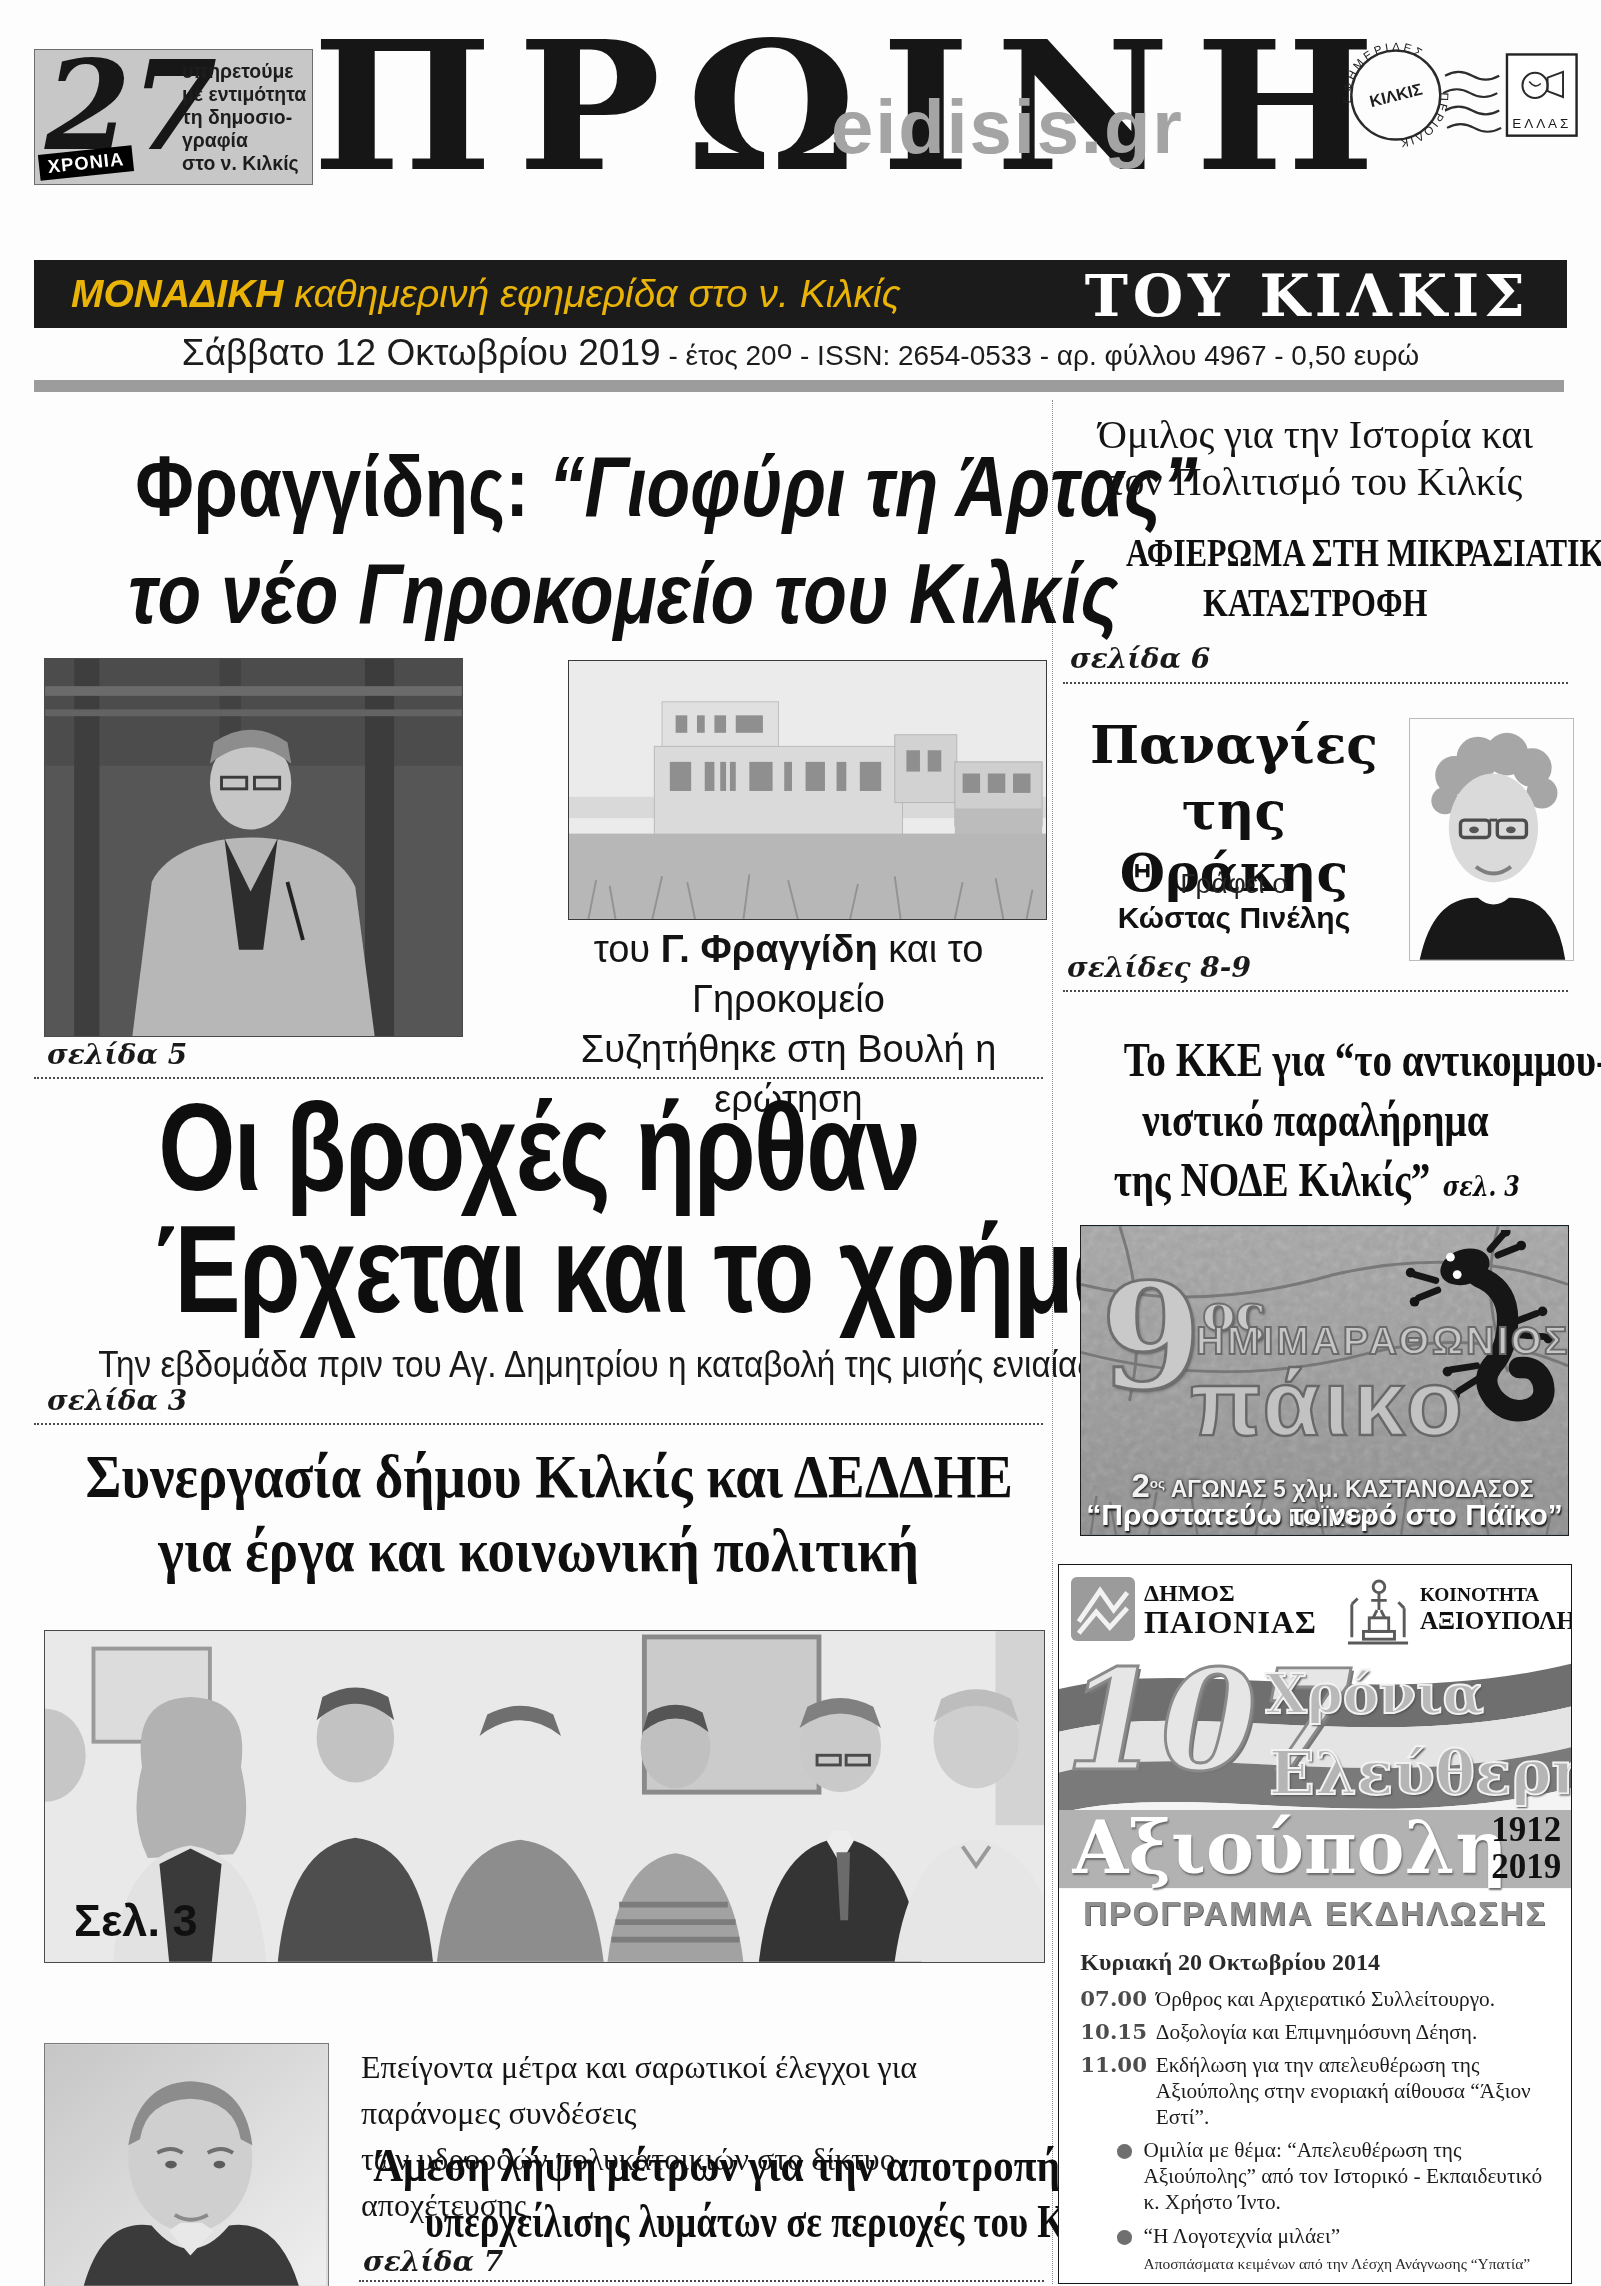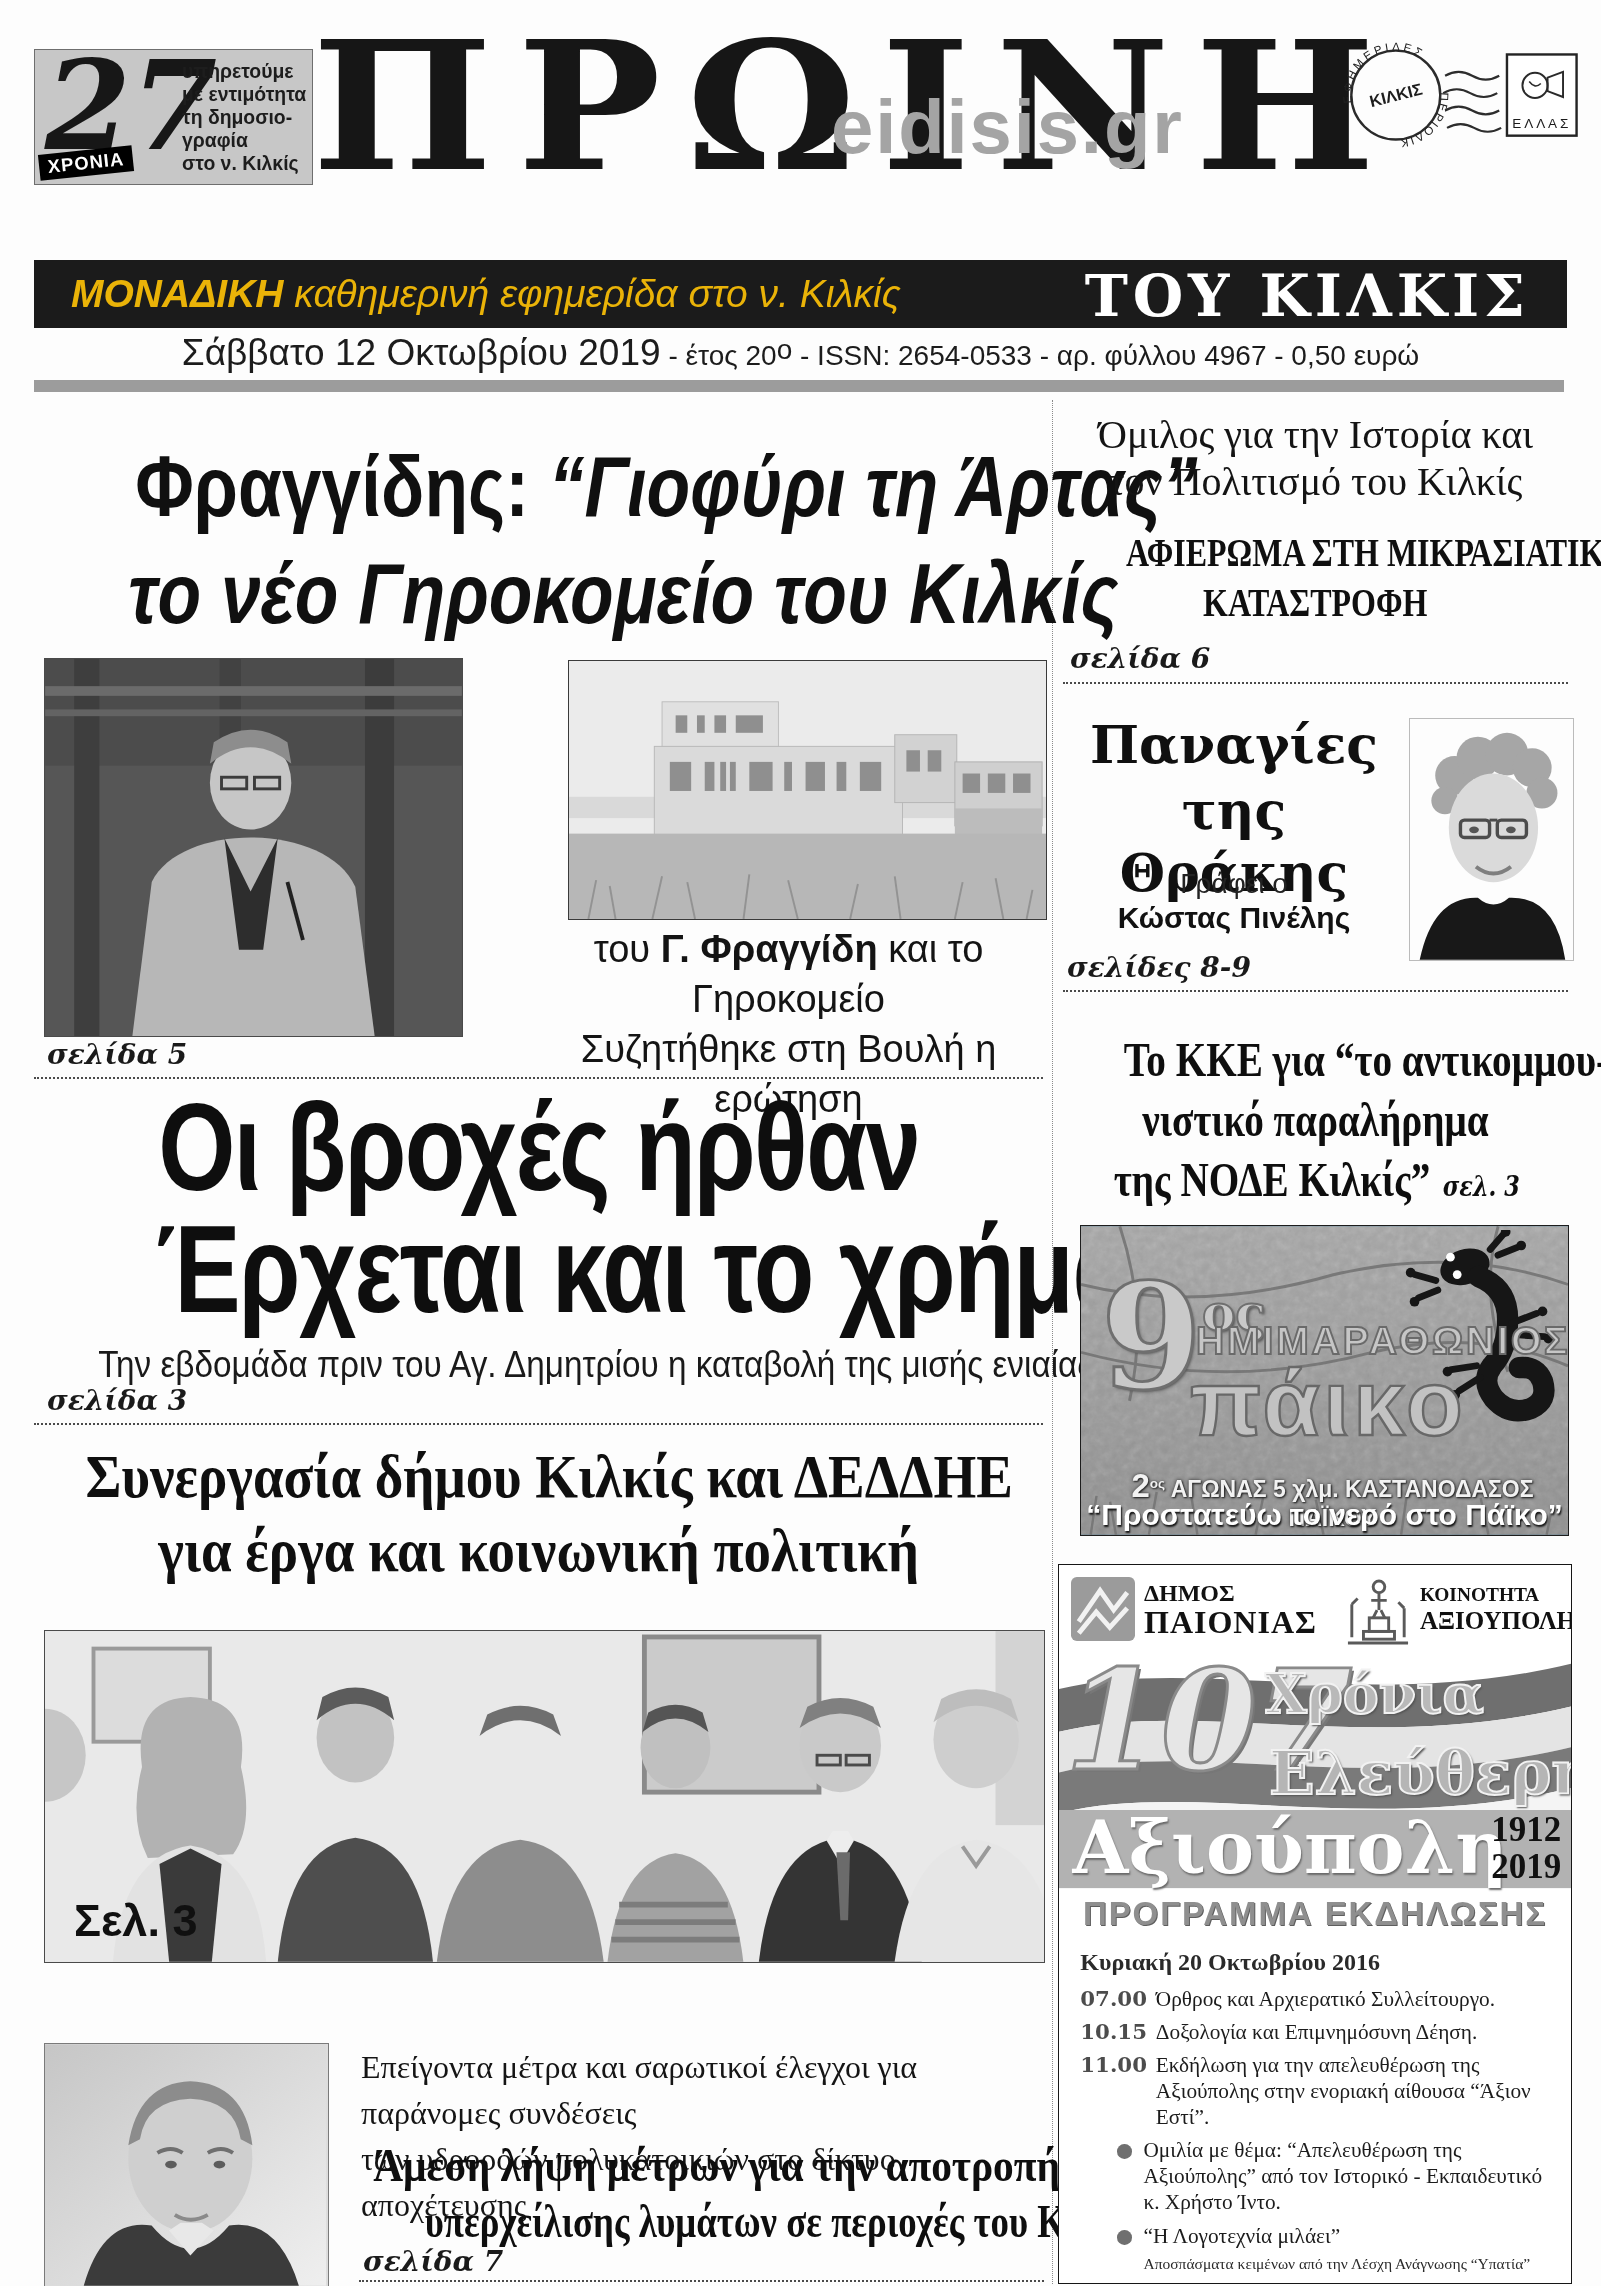--- a/index.html
+++ b/index.html
@@ -488,21 +488,21 @@
   <span class="n107">107</span>
   <span class="w1">Χρόνια</span>
   <span class="w2">Ελεύθερη</span>
   <div class="band"></div>
   <span class="city">Αξιούπολη</span>
   <span class="years">
     <span>1912</span><br>
     <span>2019</span>
   </span>
   <div class="prog">ΠΡΟΓΡΑΜΜΑ ΕΚΔΗΛΩΣΗΣ</div>
-  <div class="adate">Κυριακή 20 Οκτωβρίου 2016</div>
+  <div class="adate">Κυριακή 20 Οκτωβρίου 2014</div>
 
   <div class="sched">
     <div class="row">
       <span class="time">07.00</span>
       <span class="txt">Όρθρος και Αρχιερατικό Συλλείτουργο.</span>
     </div>
     <div class="row">
       <span class="time">10.15</span>
       <span class="txt">Δοξολογία και Επιμνημόσυνη Δέηση.</span>
     </div>

